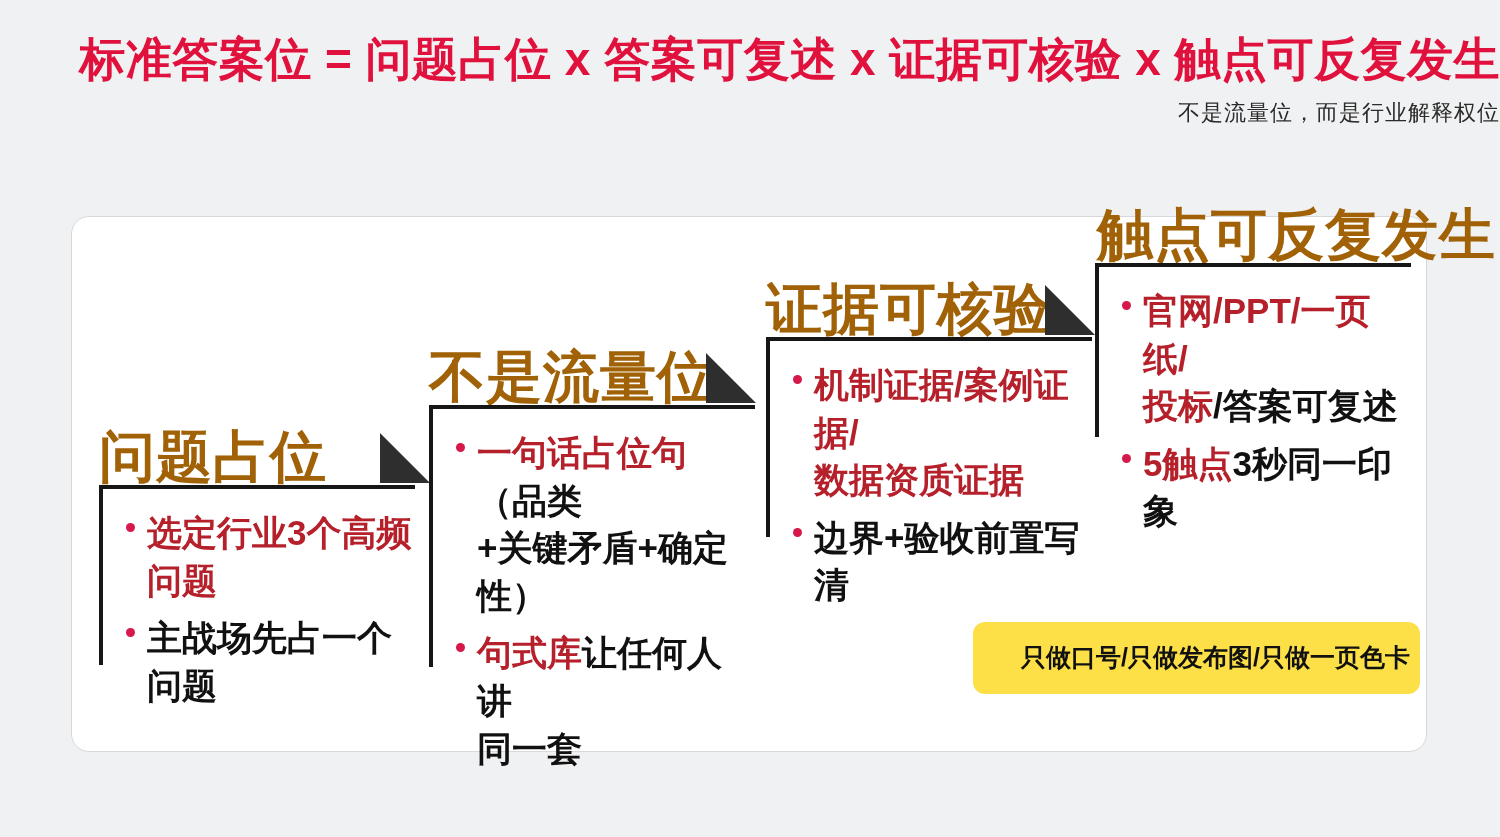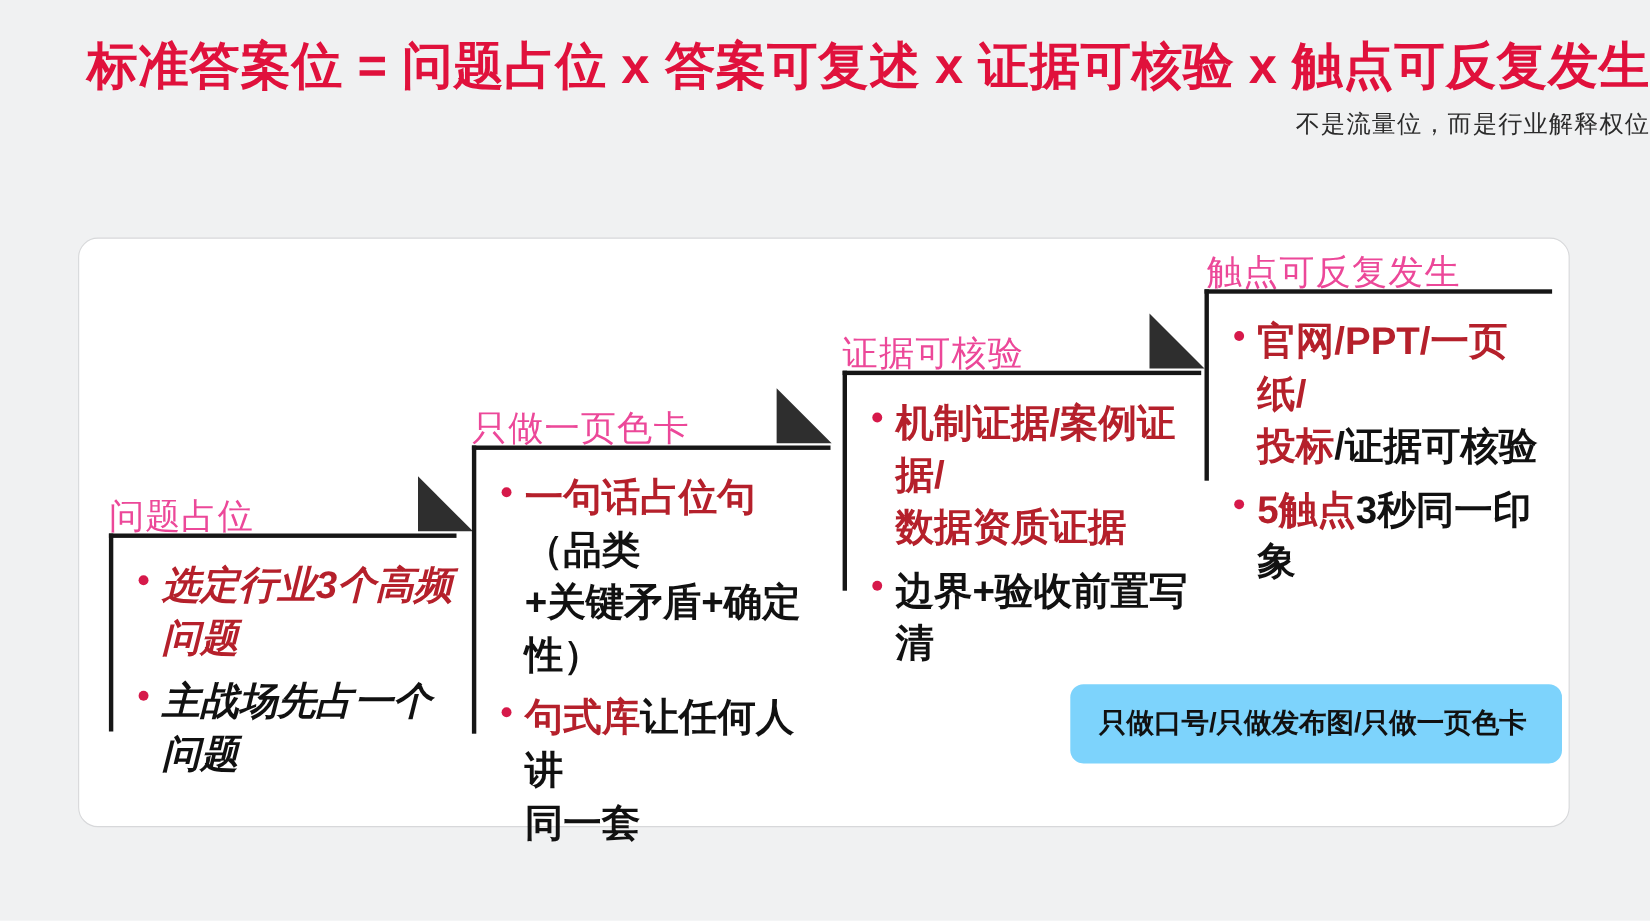--- a/index.html
+++ b/index.html
@@ -63,24 +63,24 @@
   }
   .step-head {
     position: relative;
     height: 56px;
     white-space: nowrap;
   }
   .step-title {
     position: absolute;
     left: 0;
     bottom: 0;
-    font-size: 32px;
+    font-size: 56px;
     line-height: 1;
-    font-weight: normal;
-    color: #ec4899;
+    font-weight: bold;
+    color: #a16207;
     letter-spacing: 1px;
   }
   .step-arrow {
     position: absolute;
     bottom: 2px;
     width: 0;
     height: 0;
     border-style: solid;
     border-width: 0 0 50px 50px;
     border-color: transparent transparent #2e2e2e transparent;
@@ -114,42 +114,42 @@
     width: 9px;
     height: 9px;
     border-radius: 50%;
     background: #d6194a;
   }
   .hl { color: #b5202b; }
 
   
   #step-1 { left: 27px;  top: 212px; width: 320px; }
   #step-1 .step-arrow { left: 281px; }
-  #step-1 .step-body  { width: 316px; height: 180px; font-style: italic; }
+  #step-1 .step-body  { width: 316px; height: 180px; }
 
   #step-2 { left: 357px; top: 132px; width: 330px; }
   #step-2 .step-arrow { left: 277px; }
   #step-2 .step-body  { width: 326px; height: 262px; }
 
   #step-3 { left: 694px; top: 64px;  width: 330px; }
   #step-3 .step-arrow { left: 279px; }
   #step-3 .step-body  { width: 326px; height: 200px; }
 
   #step-4 { left: 1023px; top: -10px; width: 318px; }
   #step-4 .step-title { left: 2px; }
   #step-4 .step-body  { width: 316px; height: 174px; }
 
   
   #note {
     position: absolute;
     left: 901px;
     top: 405px;
     width: 447px;
-    padding: 18px 0 18px 26px;
-    background: #7dd3fc;
+    padding: 18px 0 18px 48px;
+    background: #fde047;
     border-radius: 12px;
     box-sizing: border-box;
   }
   .note-line {
     font-size: 25px;
     line-height: 1.42;
     font-weight: bold;
     white-space: nowrap;
   }
   #note-line-1 { color: #111111; }
@@ -177,21 +177,21 @@
         </li>
         <li>
           <span>主战场先占一个问题</span>
         </li>
       </ul>
     </div>
   </div>
 
   <div class="step" id="step-2">
     <div class="step-head">
-      <div class="step-title">只做一页色卡</div>
+      <div class="step-title">不是流量位</div>
       <div class="step-arrow"></div>
     </div>
     <div class="step-body">
       <ul class="bullets">
         <li>
           <span class="hl">一句话占位句</span><span>（品类</span><br>
           <span>+关键矛盾+确定性）</span>
         </li>
         <li>
           <span class="hl">句式库</span><span>让任何人讲</span><br>
@@ -221,21 +221,21 @@
 
   <div class="step" id="step-4">
     <div class="step-head">
       <div class="step-title">触点可反复发生</div>
 
     </div>
     <div class="step-body">
       <ul class="bullets">
         <li>
           <span class="hl">官网/PPT/一页纸/</span><br>
-          <span class="hl">投标</span><span>/证据可核验</span>
+          <span class="hl">投标</span><span>/答案可复述</span>
         </li>
         <li>
           <span class="hl">5触点</span><span>3秒同一印象</span>
         </li>
       </ul>
     </div>
   </div>
 
   <div id="note">
     <div class="note-line" id="note-line-1">只做口号/只做发布图/只做一页色卡</div>

